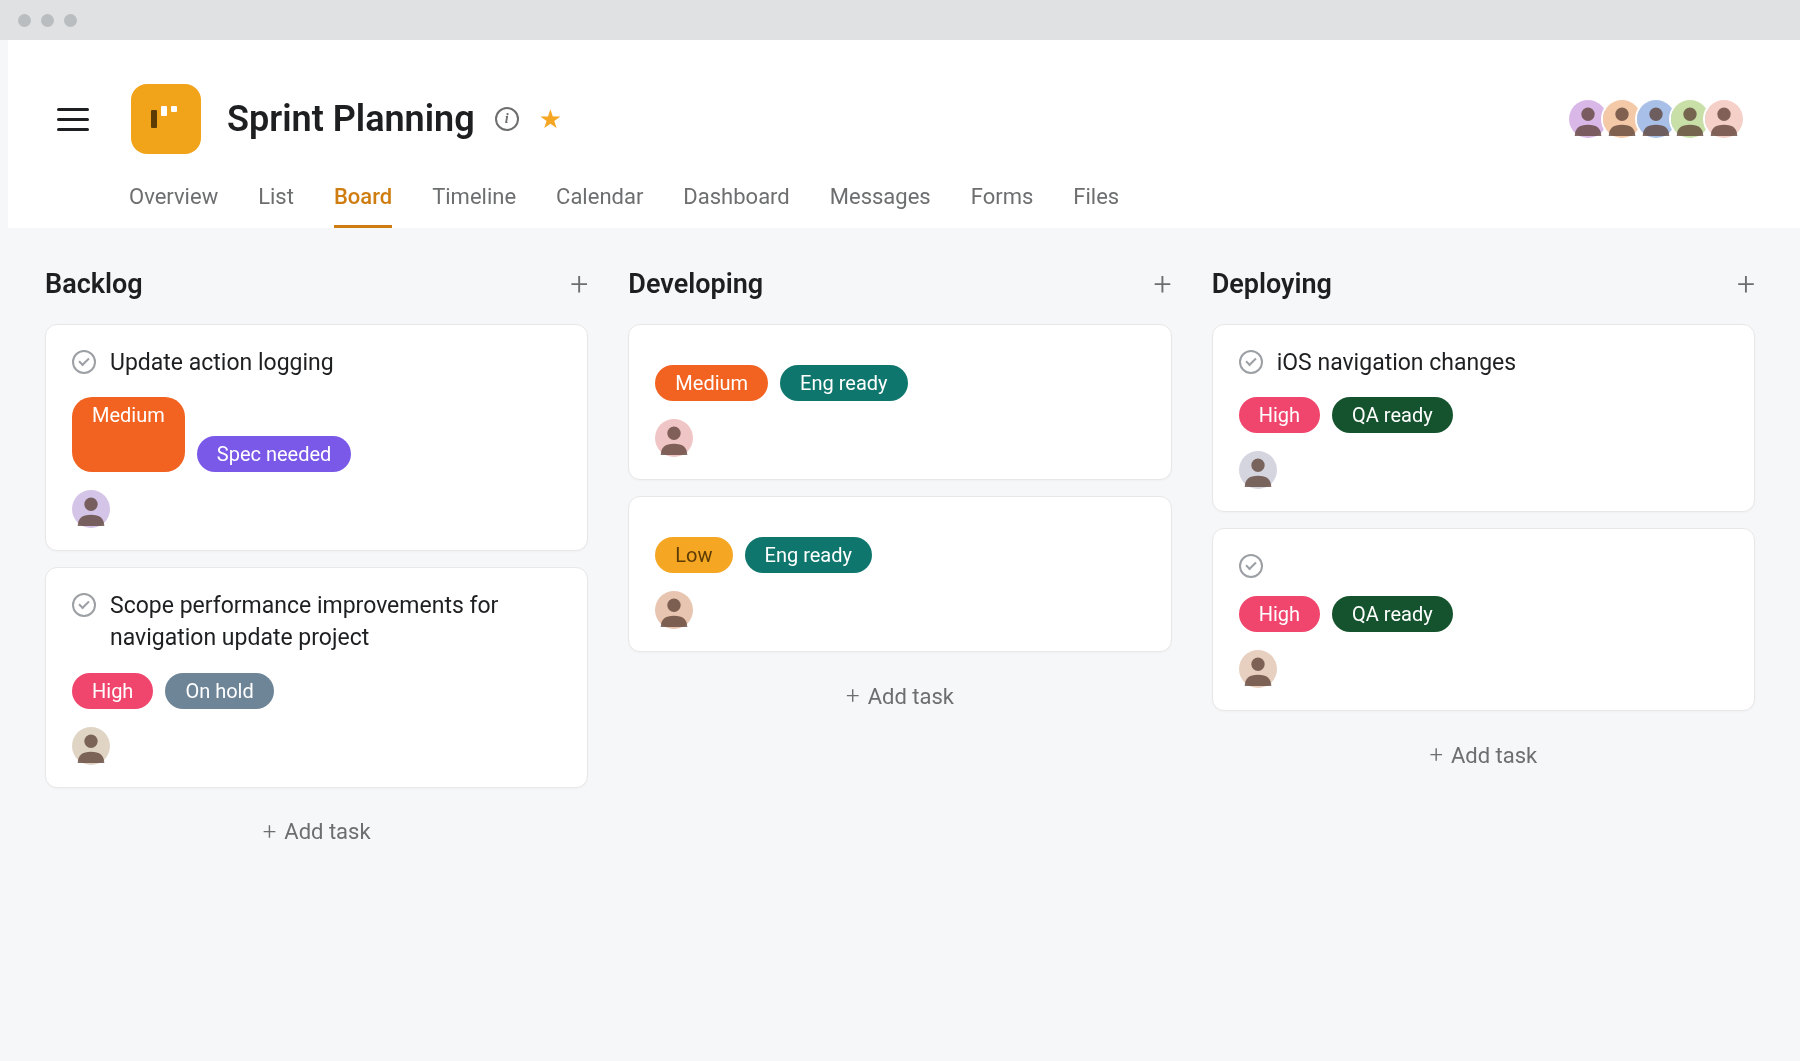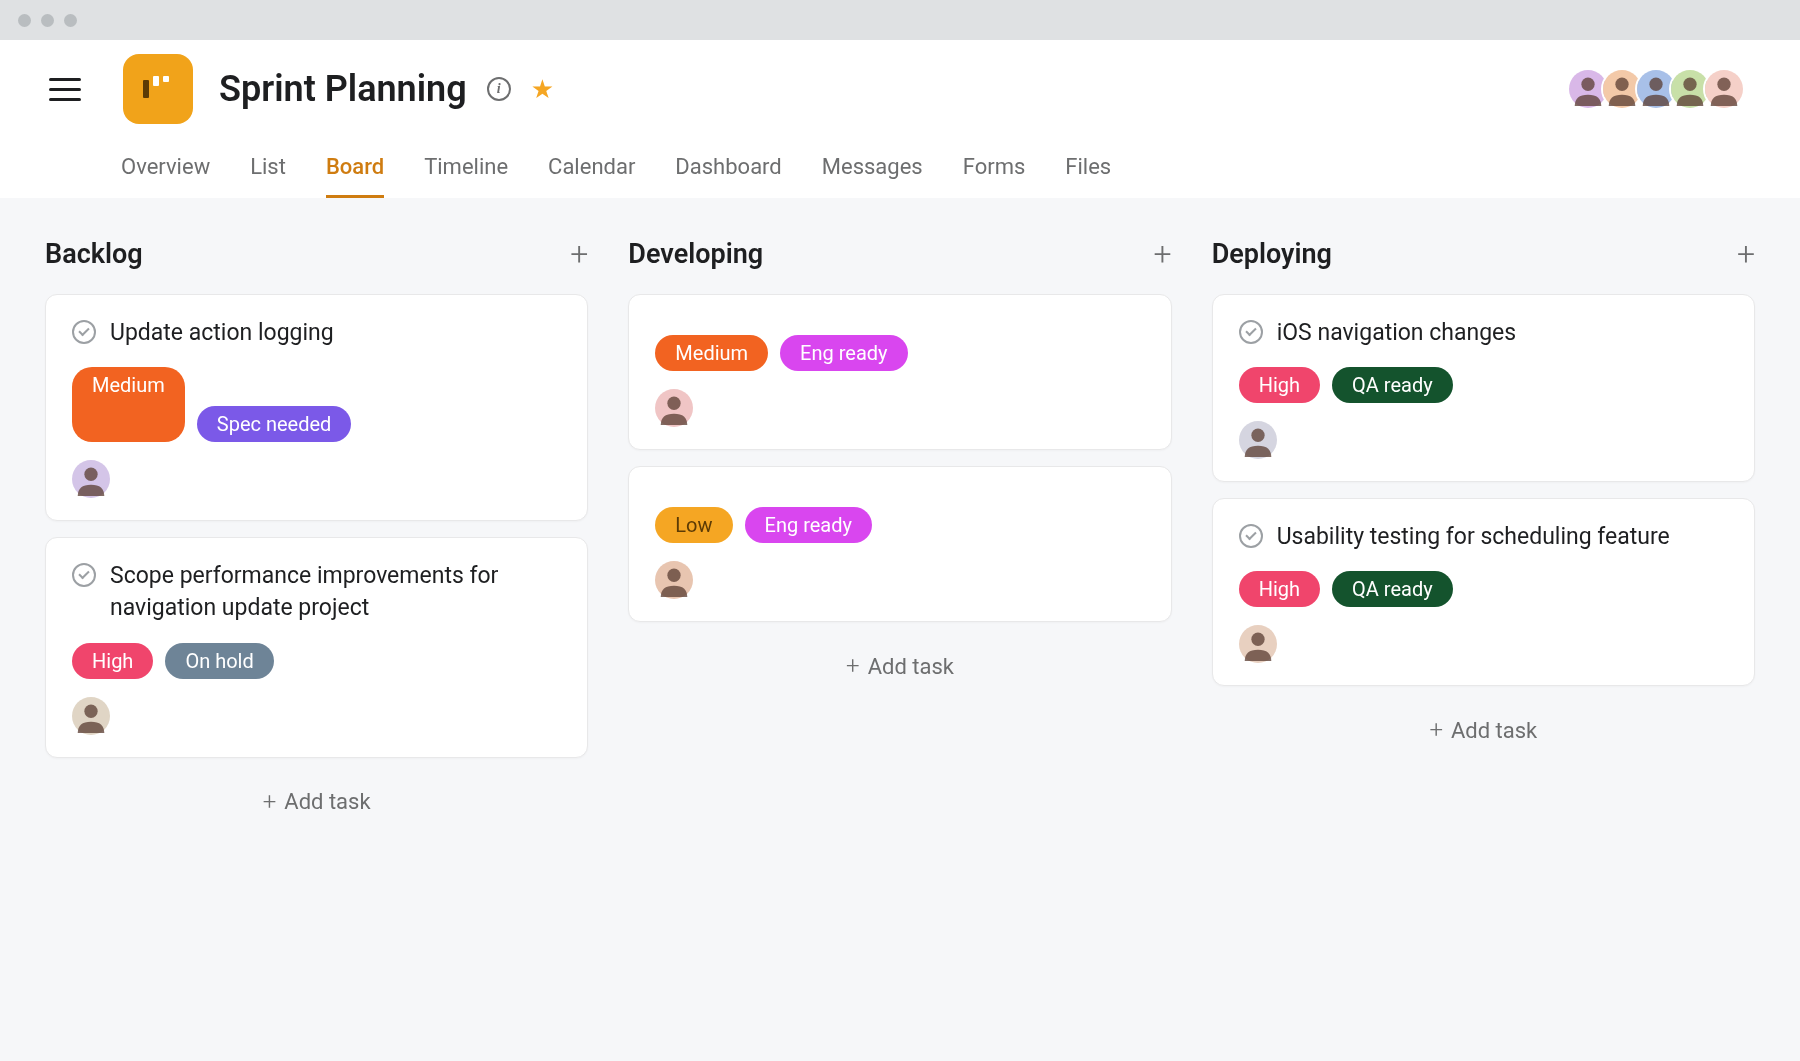--- a/index.html
+++ b/index.html
@@ -22,21 +22,22 @@
       gap: 10px;
     }
     .traffic-dot {
       width: 13px;
       height: 13px;
       border-radius: 50%;
       background: #b9bdc0;
     }
     .header {
       background: #ffffff;
-      padding: 14px 45px 0 45px;
+      padding: 44px 45px 0 45px;
+      margin-left: 8px;
     }
     .header-top {
       display: flex;
       align-items: center;
       gap: 20px;
     }
     .hamburger {
       display: flex;
       flex-direction: column;
       gap: 7px;
@@ -198,21 +199,21 @@
       border-radius: 20px;
       font-size: 20px;
       color: #fff;
       font-weight: 400;
     }
     .tag-medium { background: #f26321; }
     .tag-spec { background: #7b59e8; margin-top: 39px; }
     .tag-high { background: #f0456c; }
     .tag-hold { background: #6e8497; }
     .tag-low { background: #f5a623; color: #5c3b05; }
-    .tag-eng { background: #d946ef; }
+    .tag-eng { background: #0f766e; }
     .tag-qa { background: #14532d; }
     .card-avatar {
       margin-top: 18px;
       width: 38px;
       height: 38px;
       border-radius: 50%;
       display: flex;
       align-items: center;
       justify-content: center;
     }
@@ -412,21 +413,20 @@
           <svg viewBox="0 0 40 40">
             <circle cx="20" cy="20" r="20" fill="#d5d5e0"></circle>
             <circle cx="20" cy="15" r="7" fill="rgba(90,60,50,0.75)"></circle>
             <path d="M 6 38 Q 6 26 20 26 Q 34 26 34 38 Z" fill="rgba(90,60,50,0.75)"></path>
           </svg>
         </div>
       </div>
       <div class="card">
         <div class="card-title-row">
       <div class="check-circle"></div>
-      <div class="card-title">Usability testing for scheduling feature</div>
     </div>
         <div class="tags-row">
           <div class="tag tag-high">High</div>
           <div class="tag tag-qa">QA ready</div>
         </div>
         <div class="card-avatar">
           <svg viewBox="0 0 40 40">
             <circle cx="20" cy="20" r="20" fill="#e8d0c0"></circle>
             <circle cx="20" cy="15" r="7" fill="rgba(90,60,50,0.75)"></circle>
             <path d="M 6 38 Q 6 26 20 26 Q 34 26 34 38 Z" fill="rgba(90,60,50,0.75)"></path>

